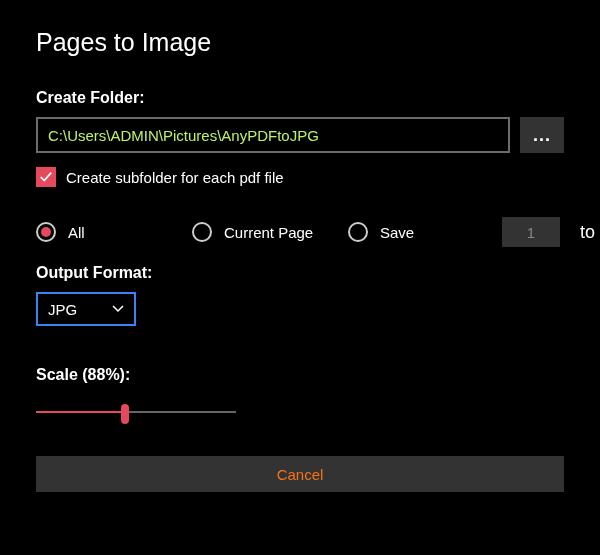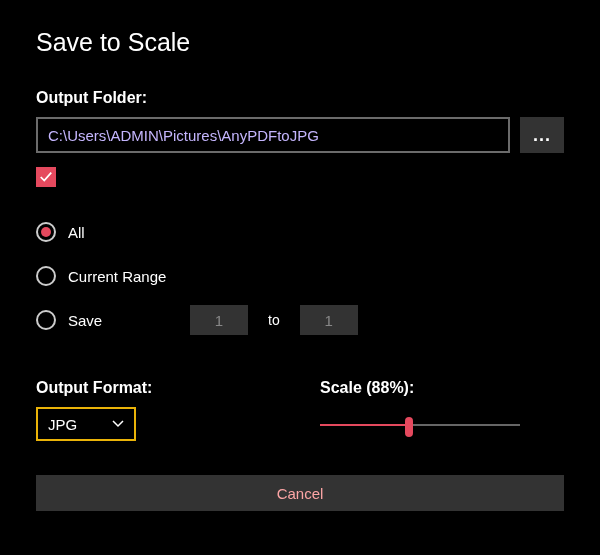--- a/index.html
+++ b/index.html
@@ -32,21 +32,21 @@
     }
     .folder-row {
       display: flex;
       gap: 10px;
       margin-bottom: 14px;
     }
     .folder-input {
       flex: 1;
       background: #000;
       border: 2px solid #6b6b6b;
-      color: #c4b5fd;
+      color: #bef264;
       padding: 5px 10px;
       font-size: 15px;
       height: 36px;
     }
     .browse-btn {
       width: 44px;
       height: 36px;
       background: #333;
       border: none;
       color: #fff;
@@ -72,23 +72,23 @@
     }
     .checkbox svg {
       width: 14px;
       height: 14px;
     }
     .checkbox-label {
       font-size: 15px;
     }
     .radio-group {
       display: flex;
-      flex-direction: column;
+      flex-direction: row;
       gap: 14px;
-      margin-bottom: 44px;
+      margin-bottom: 17px;
       justify-content: space-between;
     }
     .radio-row {
       display: flex;
       align-items: center;
       gap: 12px;
       height: 30px;
     }
     .radio {
       width: 20px;
@@ -115,35 +115,36 @@
     .page-input {
       width: 58px;
       height: 30px;
       background: #333;
       border: none;
       color: #888;
       text-align: center;
       font-size: 15px;
     }
     .to-label {
-      font-size: 14px;
+      font-size: 18px;
       margin: 0 8px;
     }
     .bottom-row {
       display: flex;
       gap: 40px;
       margin-bottom: 34px;
+      flex-direction: column;
     }
     .bottom-col {
       flex: 1;
     }
     .select-box {
       width: 100px;
       height: 34px;
-      border: 2px solid #eab308;
+      border: 2px solid #3b82f6;
       background: #000;
       display: flex;
       align-items: center;
       justify-content: space-between;
       padding: 0 10px;
       cursor: pointer;
       margin-top: 10px;
     }
     .select-value {
       font-size: 15px;
@@ -187,53 +188,54 @@
     }
     .button-row {
       display: flex;
       gap: 8px;
     }
     .action-btn {
       flex: 1;
       height: 36px;
       background: #333;
       border: none;
-      color: #fca5a5;
+      color: #f97316;
       font-size: 15px;
       cursor: pointer;
     }
   </style>
 </head>
 <body>
 
 <div class="dialog">
-  <h1 class="title">Save to Scale</h1>
-
-  <label class="label">Output Folder:</label>
+  <h1 class="title">Pages to Image</h1>
+
+  <label class="label">Create Folder:</label>
   <div class="folder-row">
     <input class="folder-input" type="text" value="C:\Users\ADMIN\Pictures\AnyPDFtoJPG" style="">
     <button class="browse-btn">...</button>
   </div>
 
   <div class="checkbox-row">
     <div class="checkbox">
       <svg viewBox="0 0 16 16">
         <path d="M2 8 L6 12 L14 3" stroke="#fff" stroke-width="2" fill="none"></path>
       </svg>
     </div>
+    <span class="checkbox-label">Create subfolder for each pdf file</span>
   </div>
 
   <div class="radio-group">
     <div class="radio-row">
       <div class="radio selected"></div>
       <span class="radio-label">All</span>
     </div>
     <div class="radio-row">
       <div class="radio"></div>
-      <span class="radio-label">Current Range</span>
+      <span class="radio-label">Current Page</span>
     </div>
     <div class="radio-row">
       <div class="radio"></div>
       <span class="radio-label">Save</span>
       <input class="page-input" type="text" value="1" style="">
       <span class="to-label">to</span>
       <input class="page-input" type="text" value="1" style="">
     </div>
   </div>
 

